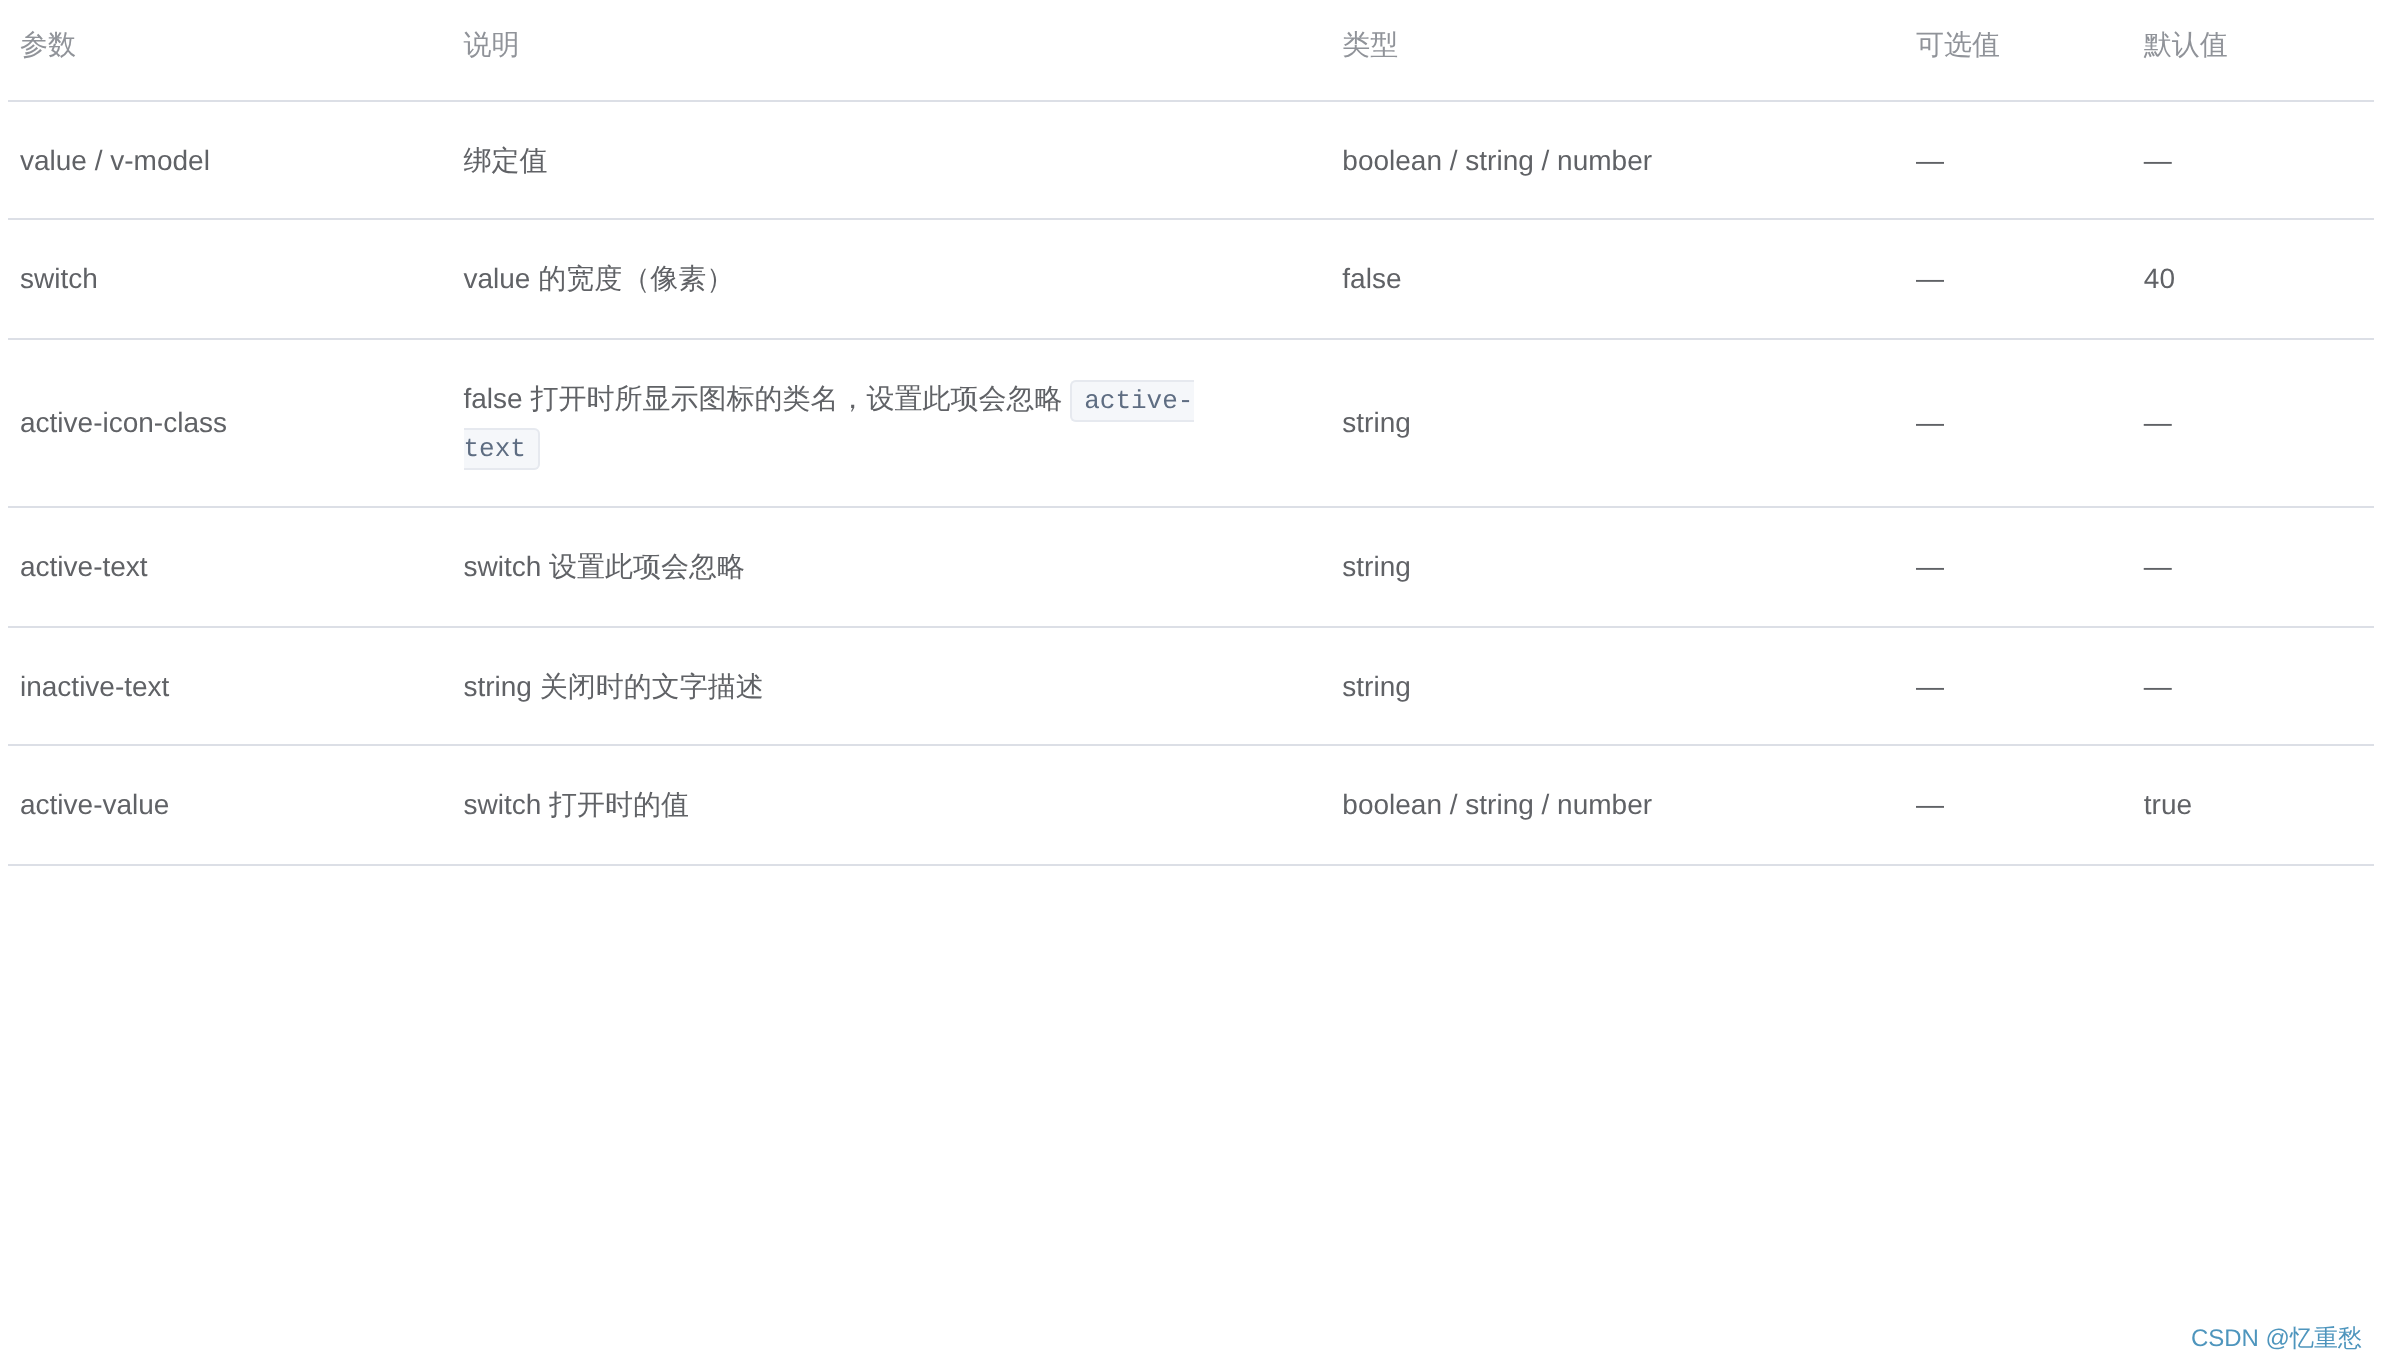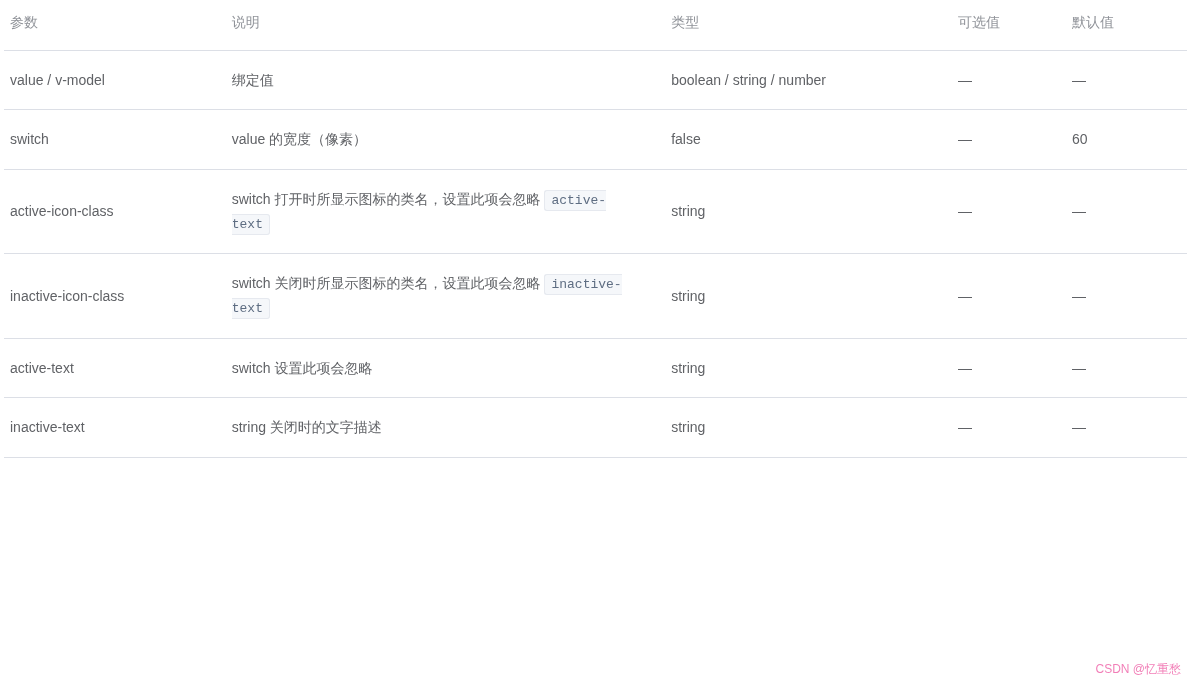--- a/index.html
+++ b/index.html
@@ -54,21 +54,21 @@
       border: 1px solid #e6e9ef;
     }
     .desc-wrapper {
       max-width: 400px;
     }
     .watermark {
       position: fixed;
       right: 10px;
       bottom: 8px;
       font-size: 12px;
-      color: #ec4899;
+      color: #0369a1;
       opacity: 0.7;
     }
   </style>
 </head>
 <body>
 
 <div class="table-container">
   <table>
     <colgroup>
       <col class="col-param">
@@ -96,35 +96,26 @@
           <td>—</td>
           <td>—</td>
         </tr>
         <tr>
           <td>switch</td>
           <td>
             <div class="desc-wrapper"><span>value 的宽度（像素）</span></div>
           </td>
           <td>false</td>
           <td>—</td>
-          <td>60</td>
+          <td>40</td>
         </tr>
         <tr>
           <td>active-icon-class</td>
           <td>
-            <div class="desc-wrapper"><span>switch 打开时所显示图标的类名，设置此项会忽略 </span><code>active-text</code></div>
-          </td>
-          <td>string</td>
-          <td>—</td>
-          <td>—</td>
-        </tr>
-        <tr>
-          <td>inactive-icon-class</td>
-          <td>
-            <div class="desc-wrapper"><span>switch 关闭时所显示图标的类名，设置此项会忽略 </span><code>inactive-text</code></div>
+            <div class="desc-wrapper"><span>false 打开时所显示图标的类名，设置此项会忽略 </span><code>active-text</code></div>
           </td>
           <td>string</td>
           <td>—</td>
           <td>—</td>
         </tr>
         <tr>
           <td>active-text</td>
           <td>
             <div class="desc-wrapper"><span>switch 设置此项会忽略</span></div>
           </td>
@@ -134,17 +125,26 @@
         </tr>
         <tr>
           <td>inactive-text</td>
           <td>
             <div class="desc-wrapper"><span>string 关闭时的文字描述</span></div>
           </td>
           <td>string</td>
           <td>—</td>
           <td>—</td>
         </tr>
+        <tr>
+          <td>active-value</td>
+          <td>
+            <div class="desc-wrapper"><span>switch 打开时的值</span></div>
+          </td>
+          <td>boolean / string / number</td>
+          <td>—</td>
+          <td>true</td>
+        </tr>
       </tbody>
   </table>
 </div>
 
 <div class="watermark">CSDN @忆重愁</div>
 
 </body></html>

